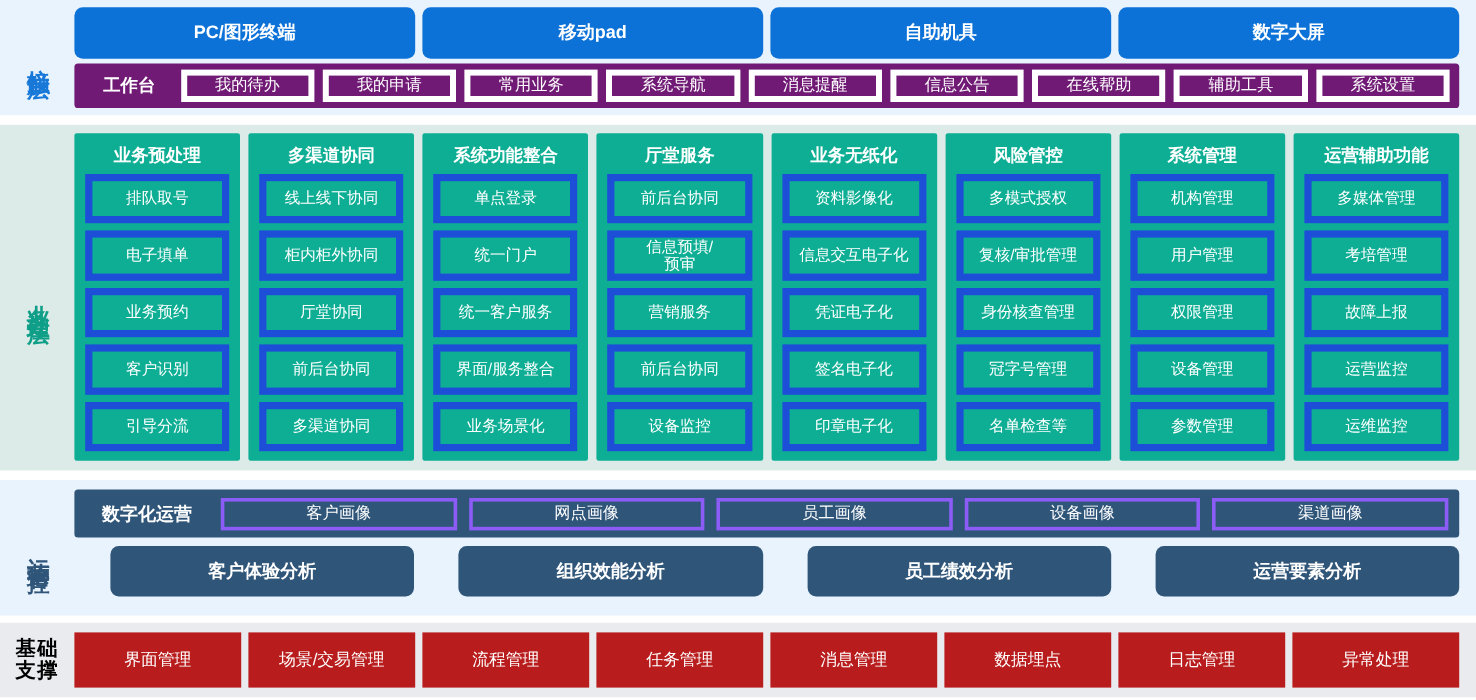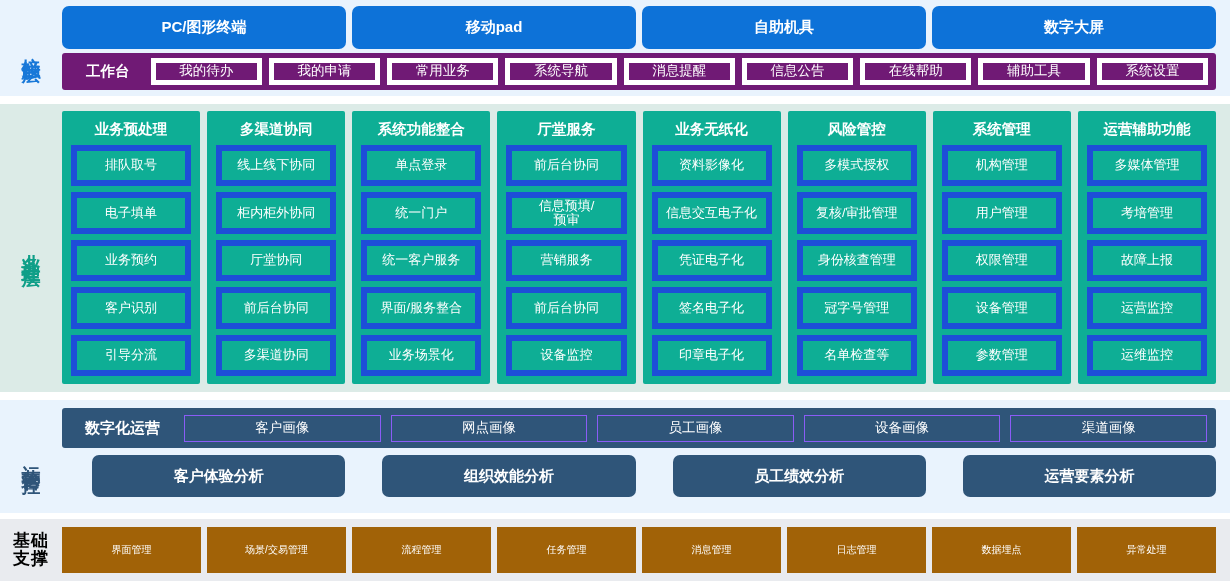--- a/index.html
+++ b/index.html
@@ -187,21 +187,21 @@
   #ops-row-portraits .ops-title {
     color: #ffffff;
     font-size: 15px;
     font-weight: bold;
     padding: 0 14px 0 14px;
     white-space: nowrap;
   }
   .portrait-chip {
     flex: 1;
     height: 27px;
-    border: 1px solid #8b5cf6;
+    border: 3px solid #8b5cf6;
     color: #ffffff;
     font-size: 13.5px;
     display: flex;
     align-items: center;
     justify-content: center;
     box-sizing: border-box;
   }
   #ops-row-analysis {
     margin-top: 7px;
     height: 42px;
@@ -236,23 +236,23 @@
     line-height: 1.05;
     letter-spacing: 1px;
   }
   #foundation-row {
     display: flex;
     gap: 6px;
     height: 100%;
   }
   .foundation-chip {
     flex: 1;
-    background: #a16207;
-    color: #ffffff;
-    font-size: 10px;
+    background: #b91c1c;
+    color: #ffffff;
+    font-size: 14px;
     display: flex;
     align-items: center;
     justify-content: center;
     box-sizing: border-box;
     white-space: nowrap;
   }
 </style>
 </head>
 <body>
 
@@ -405,20 +405,20 @@
       <span>基础</span>
       <span>支撑</span>
     </div>
     <div class="layer-body">
       <div id="foundation-row">
         <div class="foundation-chip">界面管理</div>
         <div class="foundation-chip">场景/交易管理</div>
         <div class="foundation-chip">流程管理</div>
         <div class="foundation-chip">任务管理</div>
         <div class="foundation-chip">消息管理</div>
+        <div class="foundation-chip">数据埋点</div>
         <div class="foundation-chip">日志管理</div>
-        <div class="foundation-chip">数据埋点</div>
         <div class="foundation-chip">异常处理</div>
       </div>
     </div>
   </section>
 
 </div>
 
 </body></html>

